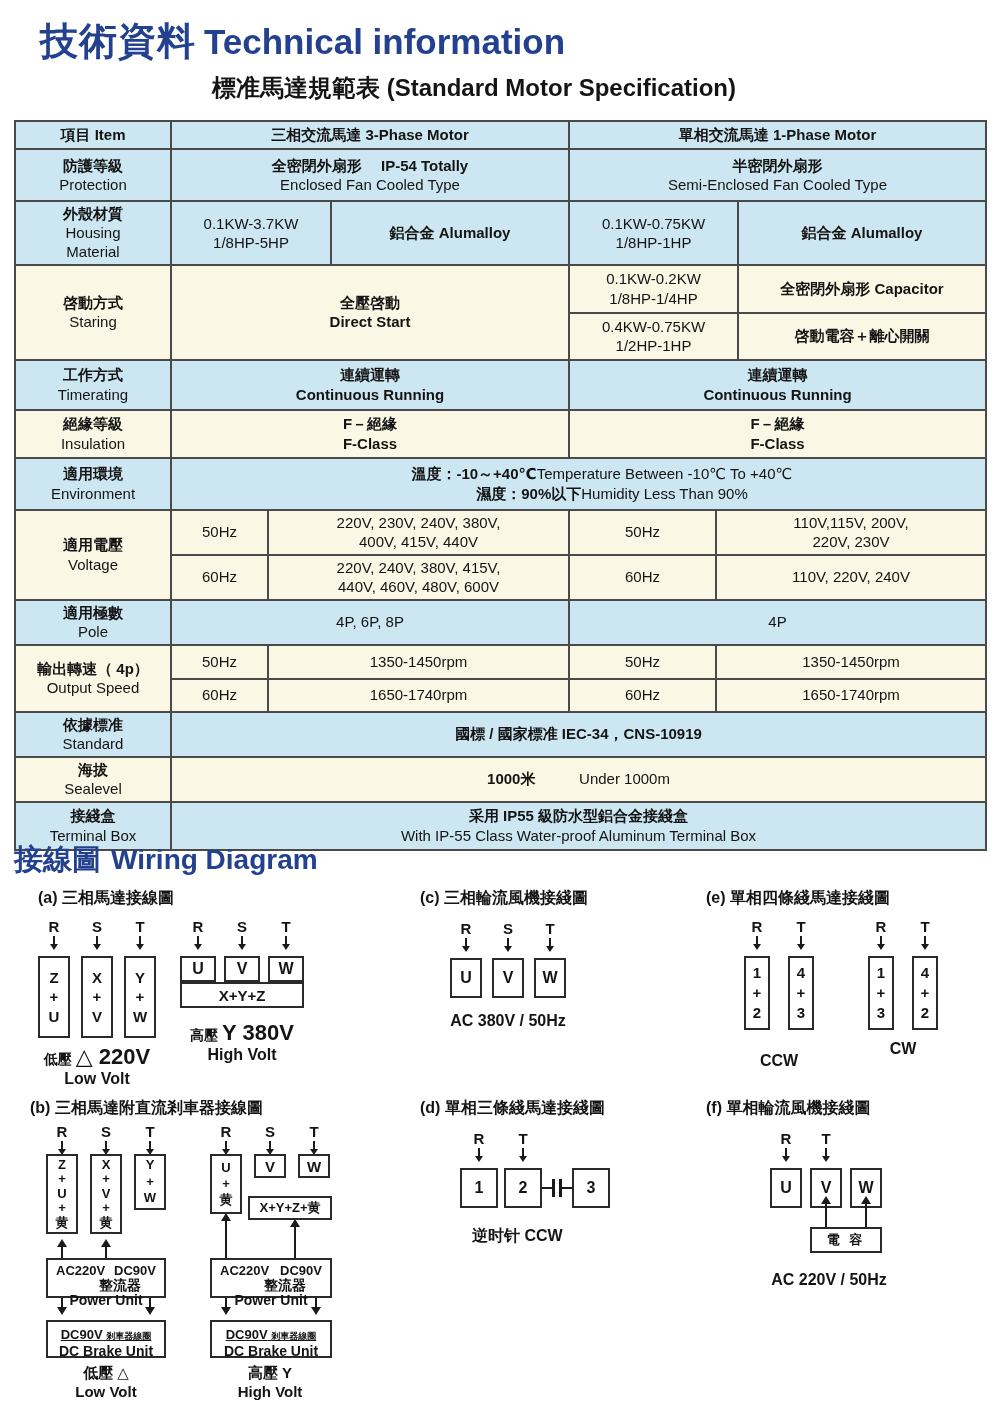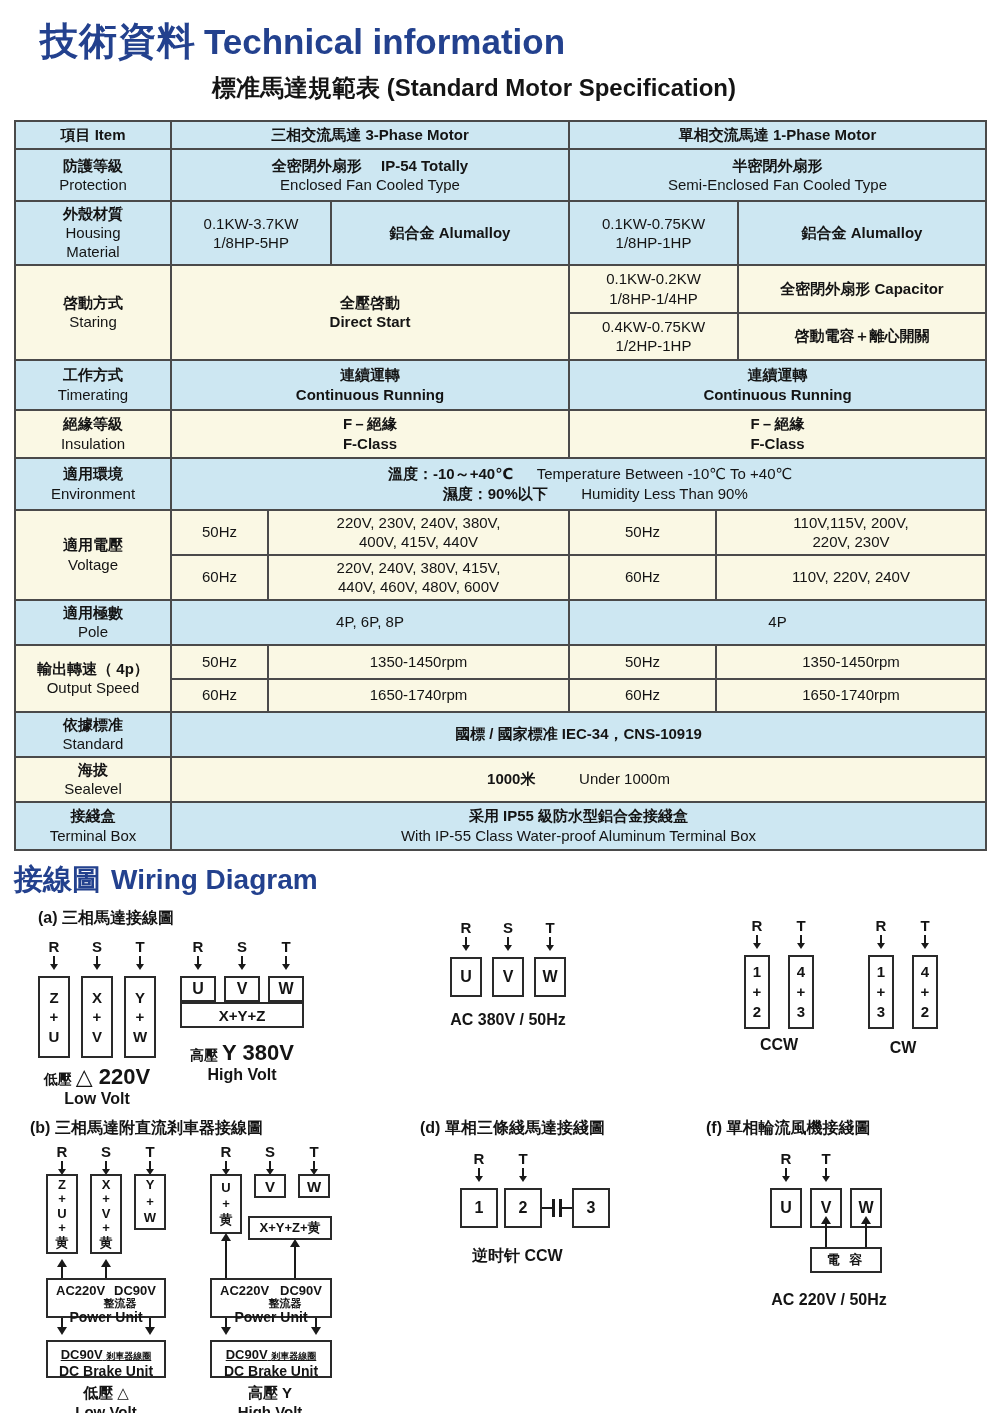--- a/index.html
+++ b/index.html
@@ -18,25 +18,25 @@
   
   table.spec { position:absolute; left:14px; top:120px; width:971px; border-collapse:collapse; table-layout:fixed; }
   table.spec td { border:2px solid #4a4a4a; font-size:15px; line-height:1.28; text-align:center; vertical-align:middle; padding:2px 4px; }
   table.spec { border:2px solid #8a8a8a; }
   .bg-blue  { background:#cde7f2; }
   .bg-cream { background:#faf8e4; }
   .pre { white-space:pre-line; }
   .zhb { font-weight:600; }
   td.left-pad { text-align:left; padding-left:25px; }
   td.vleft { text-align:left; padding-left:34px; }
-  .env-zh { display:inline-block; min-width:172px; text-align:center; }
+  .env-zh { display:inline-block; min-width:172px; text-align:right; }
   .sea-zh { display:inline-block; min-width:92px; text-align:left; }
 
   
-  .wiring { position:absolute; left:0; top:860px; width:924px; height:553px; }
+  .wiring { position:absolute; left:0; top:840px; width:924px; height:553px; }
   .w-heading { position:absolute; left:14px; top:0; color:#23418e; white-space:nowrap; }
   .w-heading .zh { font-size:29px; font-weight:bold; }
   .w-heading .en { font-size:28px; font-weight:bold; margin-left:10px; }
 
   .diag { position:absolute; }
   .diag-title { font-size:16px; font-weight:bold; white-space:nowrap; }
 
   .tcol { display:flex; flex-direction:column; align-items:center; }
   .tlabel { font-size:15px; font-weight:bold; line-height:1; height:15px; }
   .stem { width:2px; height:8px; background:#1a1a1a; margin-top:2px; }
@@ -46,21 +46,21 @@
   .cap-zh-sm { font-size:14px; font-weight:bold; }
   .cap-val   { font-size:22px; font-weight:bold; margin-left:4px; }
   .cap-en    { font-size:16px; font-weight:bold; }
 
   .arru, .arrd { position:absolute; width:2px; background:#1a1a1a; }
   .arru::before { content:""; position:absolute; top:-1px; left:-4px; border:5px solid transparent; border-bottom:8px solid #1a1a1a; transform:translateY(-7px); }
   .arrd::after  { content:""; position:absolute; bottom:-1px; left:-4px; border:5px solid transparent; border-top:8px solid #1a1a1a; transform:translateY(7px); }
 
   .pbox, .bbox { position:absolute; border:2px solid #2a2a2a; background:#fff; text-align:center; }
   .p-l1 { display:flex; justify-content:space-between; padding:3px 8px 0; font-size:13px; font-weight:bold; }
-  .p-l2 { font-size:11px; font-weight:bold; line-height:1;margin-left:28px; }
+  .p-l2 { font-size:14px; font-weight:bold; line-height:1;margin-left:28px; }
   .p-l3 { font-size:14px; font-weight:bold; line-height:1.15; }
   .b-l1 { font-size:13px; font-weight:bold; padding-top:5px;text-decoration:underline; }
   .b-l1 small { font-size:9px; font-weight:bold; }
   .b-l2 { font-size:14px; font-weight:bold; }
   .bcap { position:absolute; width:120px; text-align:center; font-weight:bold; }
   .bcap .l1 { font-size:15px; }
   .bcap .l2 { font-size:15px; }
 
   .cap-line { width:10px; height:2px; background:#1a1a1a; }
   .cap-bar  { width:3px; height:18px; background:#1a1a1a; }
@@ -301,20 +301,21 @@
           <div class="vbox" style="width:124px;height:26px;font-size:15px;">X+Y+Z</div>
           <div style="text-align:center; margin-top:12px;">
             <div><span class="cap-zh-sm">高壓</span><span class="cap-val">Y 380V</span></div>
             <div class="cap-en">High Volt</div>
           </div>
         </div>
       </div>
     </div>
 
     <div class="diag" style="left:420px; top:48px; width:280px;">
+      <div class="diag-title">(c) 三相輪流風機接綫圖</div>
       <div style="margin-left:30px; margin-top:12px; width:116px;">
         <div style="display:flex; gap:10px;">
           <div class="tcol">
               <div class="tlabel">R</div>
               <div class="stem"></div>
               <div class="head-down"></div>
               <div class="vbox" style="width:32px;height:40px;font-size:16px;">U</div>
             </div>
           <div class="tcol">
               <div class="tlabel">S</div>
@@ -327,41 +328,42 @@
               <div class="stem"></div>
               <div class="head-down"></div>
               <div class="vbox" style="width:32px;height:40px;font-size:16px;">W</div>
             </div>
         </div>
         <div class="cap-en" style="text-align:center; margin-top:14px; white-space:nowrap;">AC  380V / 50Hz</div>
       </div>
     </div>
 
     <div class="diag" style="left:706px; top:48px; width:280px;">
+      <div class="diag-title">(e) 單相四條綫馬達接綫圖</div>
       <div style="display:flex; gap:54px; margin-left:38px; margin-top:10px;">
         <div>
           <div style="display:flex; gap:18px;">
             <div class="tcol">
                 <div class="tlabel">R</div>
                 <div class="stem"></div>
                 <div class="head-down"></div>
                 <div class="vbox" style="width:26px;height:74px;font-size:15px;line-height:1.35;">1
 +
 2</div>
               </div>
             <div class="tcol">
                 <div class="tlabel">T</div>
                 <div class="stem"></div>
                 <div class="head-down"></div>
                 <div class="vbox" style="width:26px;height:74px;font-size:15px;line-height:1.35;">4
 +
 3</div>
               </div>
           </div>
-          <div class="cap-en" style="text-align:center; margin-top:7px;">CCW</div>
+          <div class="cap-en" style="text-align:center; margin-top:22px;">CCW</div>
         </div>
         <div>
           <div style="display:flex; gap:18px;">
             <div class="tcol">
                 <div class="tlabel">R</div>
                 <div class="stem"></div>
                 <div class="head-down"></div>
                 <div class="vbox" style="width:26px;height:74px;font-size:15px;line-height:1.35;">1
 +
 3</div>

